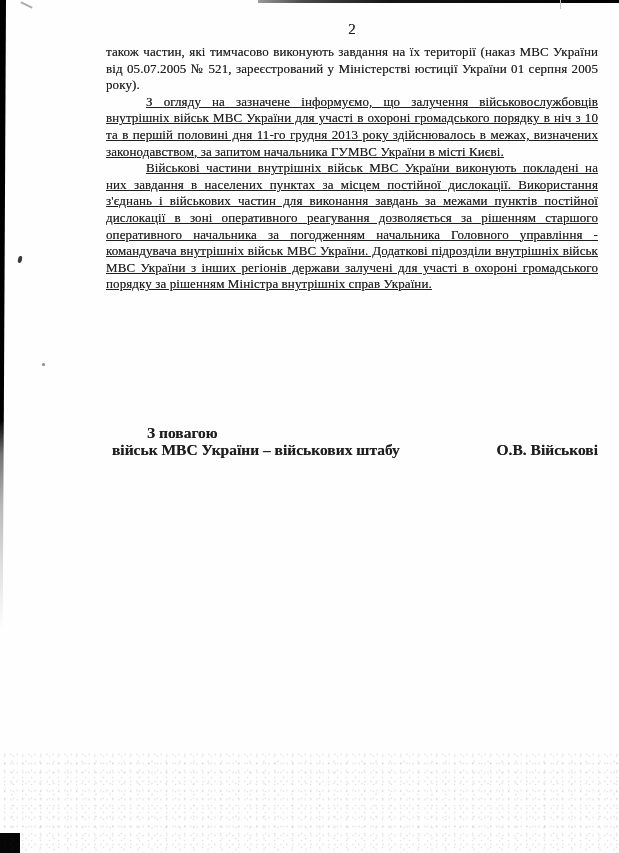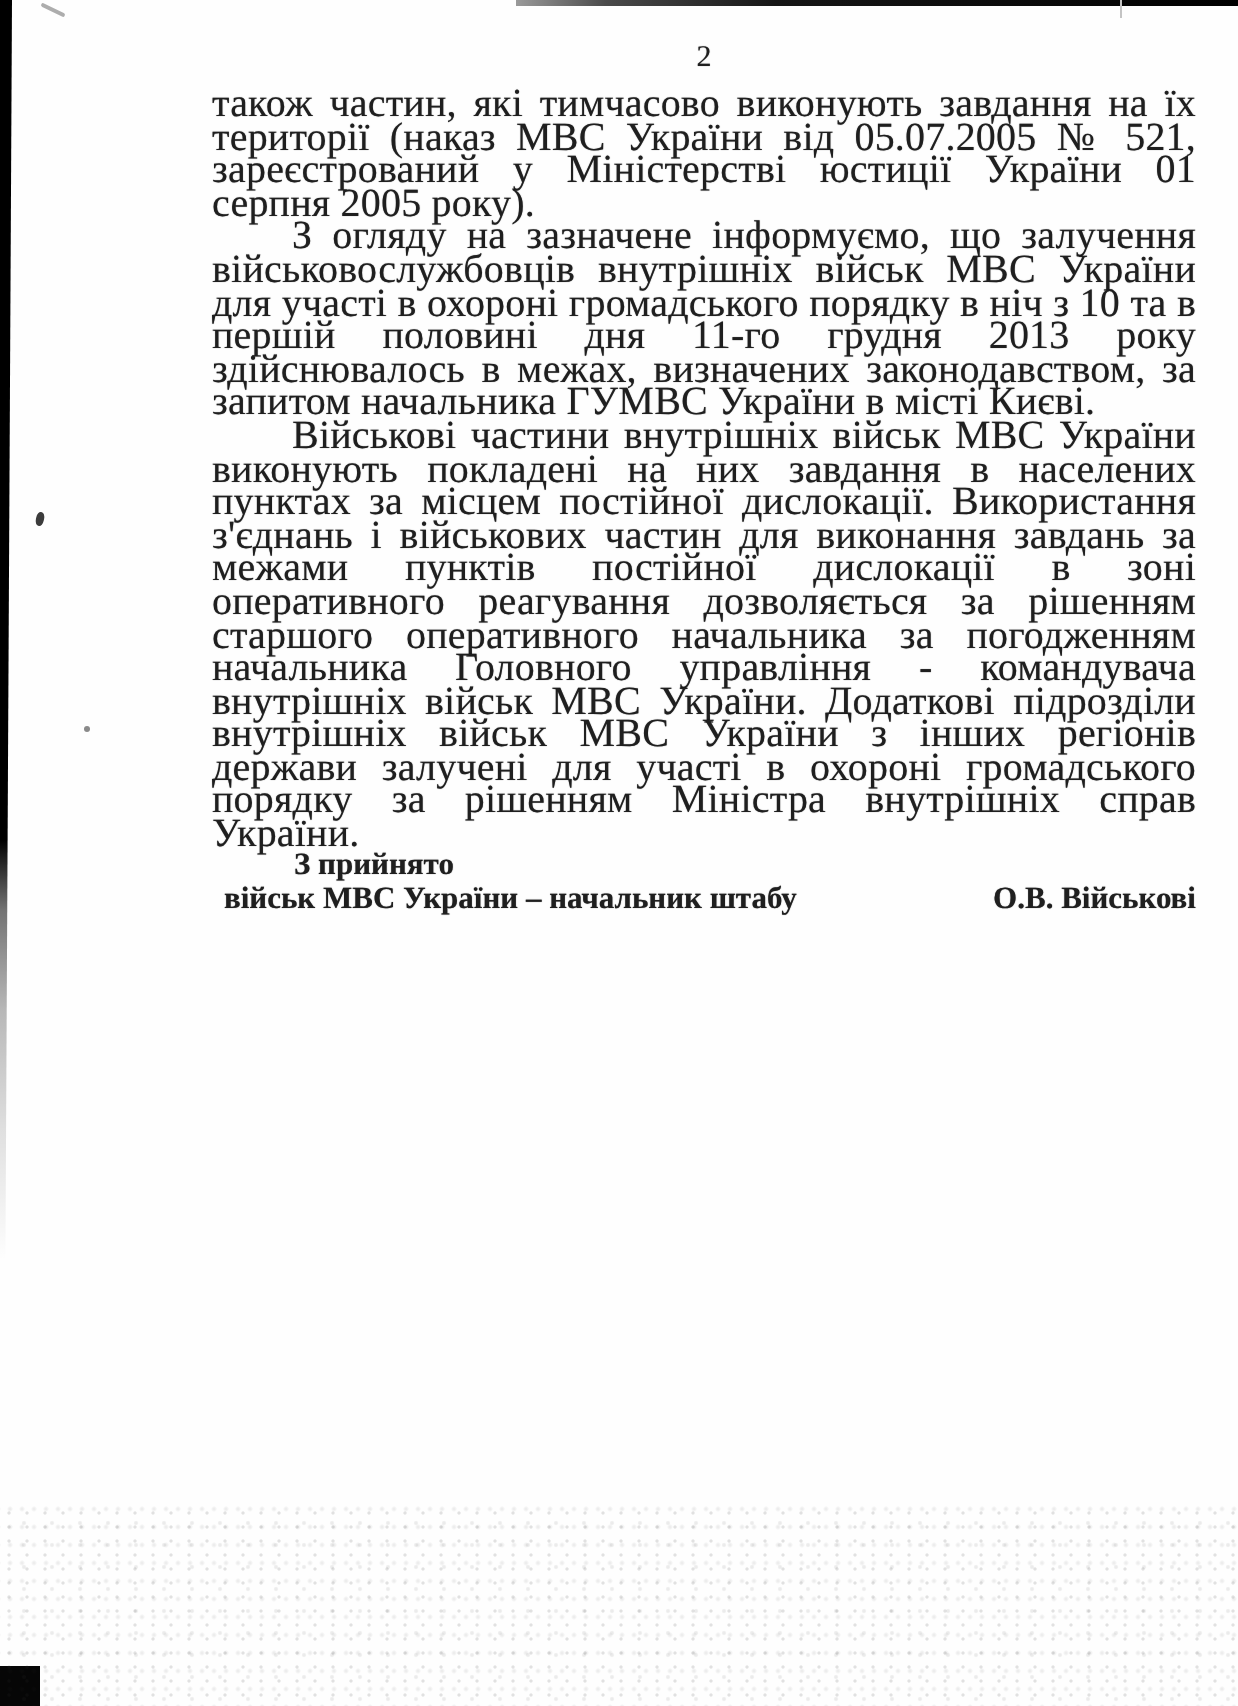--- a/index.html
+++ b/index.html
@@ -17,28 +17,28 @@
     position: absolute;
     left: 106px; width: 492px; top: 21px;
     text-align: center;
     font-size: 15px;
     text-shadow: 0 0 0.5px rgba(0,0,0,0.55);
   }
 
   .body-text {
     position: absolute;
     left: 106px; width: 492px; top: 44px;
-    font-size: 20px;
+    font-size: 13px;
     line-height: 16.6px;
     text-align: justify;
     letter-spacing: 0.1px;
     text-shadow: 0 0 0.5px rgba(0,0,0,0.55);
   }
   .body-text p { margin: 0; }
-  .body-text p.indent { text-indent: 40px; }
+  .body-text p.indent { text-indent: 40px; text-decoration: underline; }
 
   .signature-block {
     position: absolute;
     left: 112px; width: 486px; top: 424px;
     font-size: 15.5px;
     line-height: 17px;
     font-weight: bold;
     text-shadow: 0 0 0.5px rgba(0,0,0,0.6);
   }
   .signature-block .closing { margin-left: 35px; }
@@ -104,23 +104,23 @@
 
   <div class="page-number">2</div>
 
   <div class="body-text">
     <p>також частин, які тимчасово виконують завдання на їх території (наказ МВС України від 05.07.2005 № 521, зареєстрований у Міністерстві юстиції України 01 серпня 2005 року).</p>
     <p class="indent">З огляду на зазначене інформуємо, що залучення військовослужбовців внутрішніх військ МВС України для участі в охороні громадського порядку в ніч з 10 та в першій половині дня 11-го грудня 2013 року здійснювалось в межах, визначених законодавством, за запитом начальника ГУМВС України в місті Києві.</p>
     <p class="indent">Військові частини внутрішніх військ МВС України виконують покладені на них завдання в населених пунктах за місцем постійної дислокації. Використання з'єднань і військових частин для виконання завдань за межами пунктів постійної дислокації в зоні оперативного реагування дозволяється за рішенням старшого оперативного начальника за погодженням начальника Головного управління - командувача внутрішніх військ МВС України. Додаткові підрозділи внутрішніх військ МВС України з інших регіонів держави залучені для участі в охороні громадського порядку за рішенням Міністра внутрішніх справ України.</p>
   </div>
 
   <div class="signature-block">
-    <div class="closing">З прийнято</div>
+    <div class="closing">З повагою</div>
     <div class="signature-row">
-      <span>військ МВС України – начальник штабу</span>
+      <span>військ МВС України – військових штабу</span>
       <span>О.В. Військові</span>
     </div>
   </div>
 
   <div class="artifact left-bar"></div>
   <div class="artifact top-bar"></div>
   <div class="artifact corner-square"></div>
   <div class="artifact speck-1"></div>
   <div class="artifact speck-2"></div>
   <div class="artifact diag-mark"></div>

